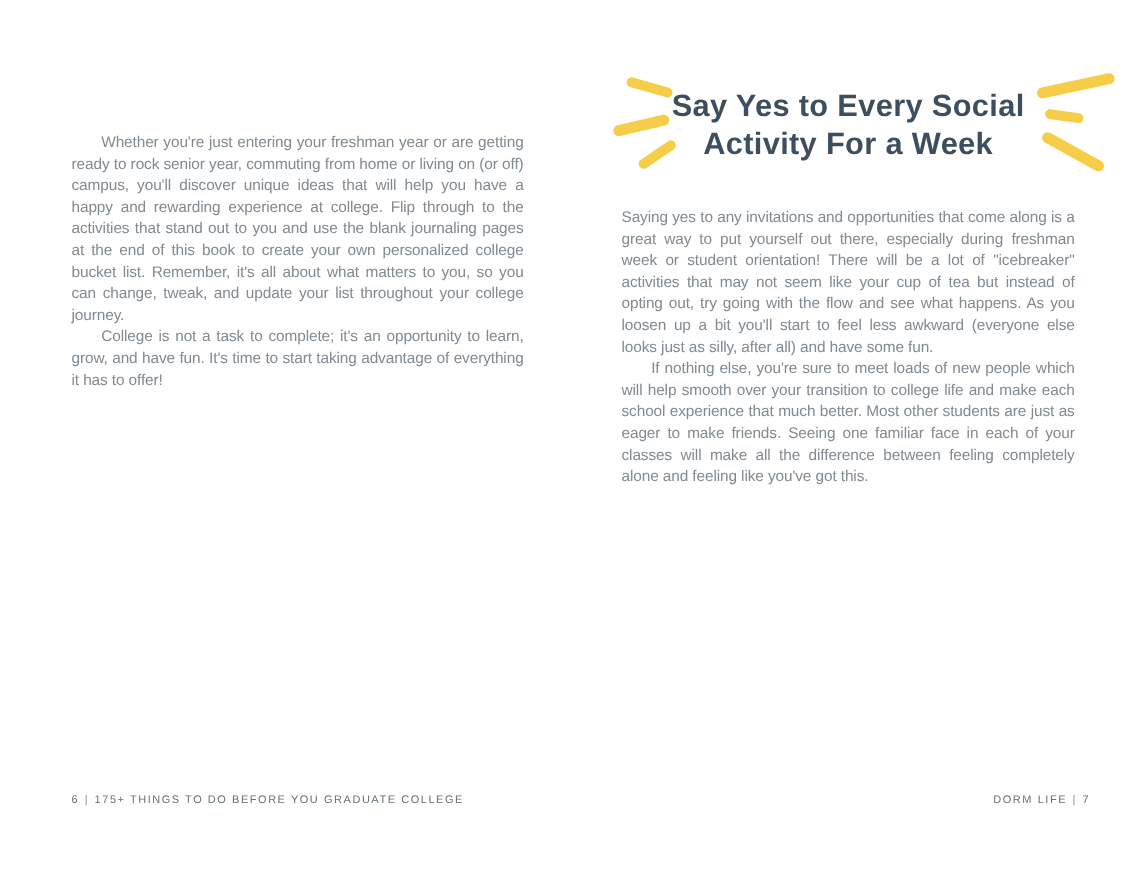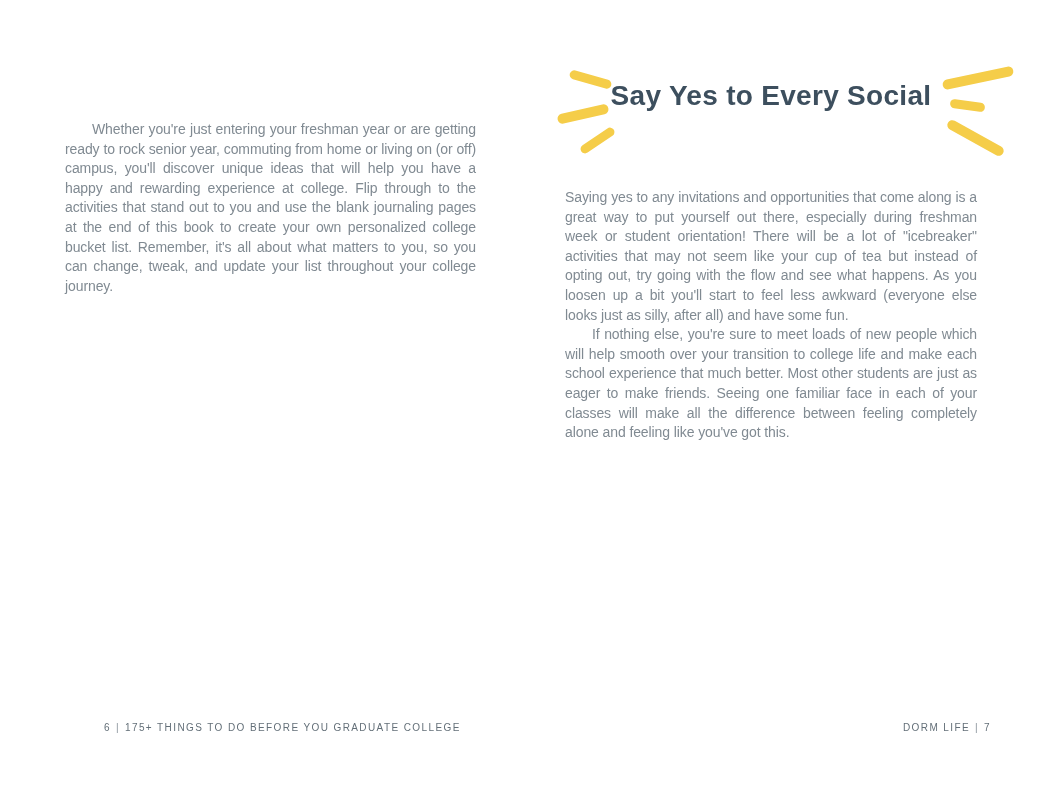--- a/index.html
+++ b/index.html
@@ -44,21 +44,21 @@
   .chapter-heading .line { display: block; white-space: nowrap; }
 
   .footer {
     position: absolute;
     top: 722px;
     font-size: 10px;
     letter-spacing: 1.4px;
     color: #636f78;
     white-space: nowrap;
   }
-  .footer-left  { left: 65px; margin-left: 39px; }
+  .footer-left  { left: 65px; }
   .footer-right { right: 51px; text-align: right; }
   .footer .sep { margin: 0 5px; color: #8a949c; }
 
   .ray {
     position: absolute;
     background: #f5cd49;
     border-radius: 6px;
   }
   
   .ray-l1 { left: 569px; top: 75px;  width: 43px; height: 9px;  transform: rotate(16deg); }
@@ -70,34 +70,36 @@
   .ray-r3 { left: 944px; top: 133px; width: 63px; height: 10px; transform: rotate(29deg); }
 </style>
 </head>
 <body>
 
 <div class="spread">
 
   <section>
     <div class="body-text left-body">
       <p class="para">Whether you're just entering your freshman year or are getting ready to rock senior year, commuting from home or living on (or off) campus, you'll discover unique ideas that will help you have a happy and rewarding experience at college. Flip through to the activities that stand out to you and use the blank journaling pages at the end of this book to create your own personalized college bucket list. Remember, it's all about what matters to you, so you can change, tweak, and update your list throughout your college journey.</p>
+      <p class="para">College is not a task to complete; it's an opportunity to learn, grow, and have fun. It's time to start taking advantage of everything it has to offer!</p>
     </div>
     <footer class="footer footer-left">
       <span>6</span><span class="sep">|</span><span>175+ THINGS TO DO BEFORE YOU GRADUATE COLLEGE</span>
     </footer>
   </section>
 
   <section>
 
     <span class="ray ray-l1"></span>
     <span class="ray ray-l2"></span>
     <span class="ray ray-l3"></span>
 
     <h1 class="chapter-heading">
       <span class="line">Say Yes to Every Social</span>
+      <span class="line">Activity For a Week</span>
     </h1>
 
     <span class="ray ray-r1"></span>
     <span class="ray ray-r2"></span>
     <span class="ray ray-r3"></span>
 
     <div class="body-text right-body">
       <p class="para no-indent">Saying yes to any invitations and opportunities that come along is a great way to put yourself out there, especially during freshman week or student orientation! There will be a lot of "icebreaker" activities that may not seem like your cup of tea but instead of opting out, try going with the flow and see what happens. As you loosen up a bit you'll start to feel less awkward (everyone else looks just as silly, after all) and have some fun.</p>
       <p class="para">If nothing else, you're sure to meet loads of new people which will help smooth over your transition to college life and make each school experience that much better. Most other students are just as eager to make friends. Seeing one familiar face in each of your classes will make all the difference between feeling completely alone and feeling like you've got this.</p>
     </div>

